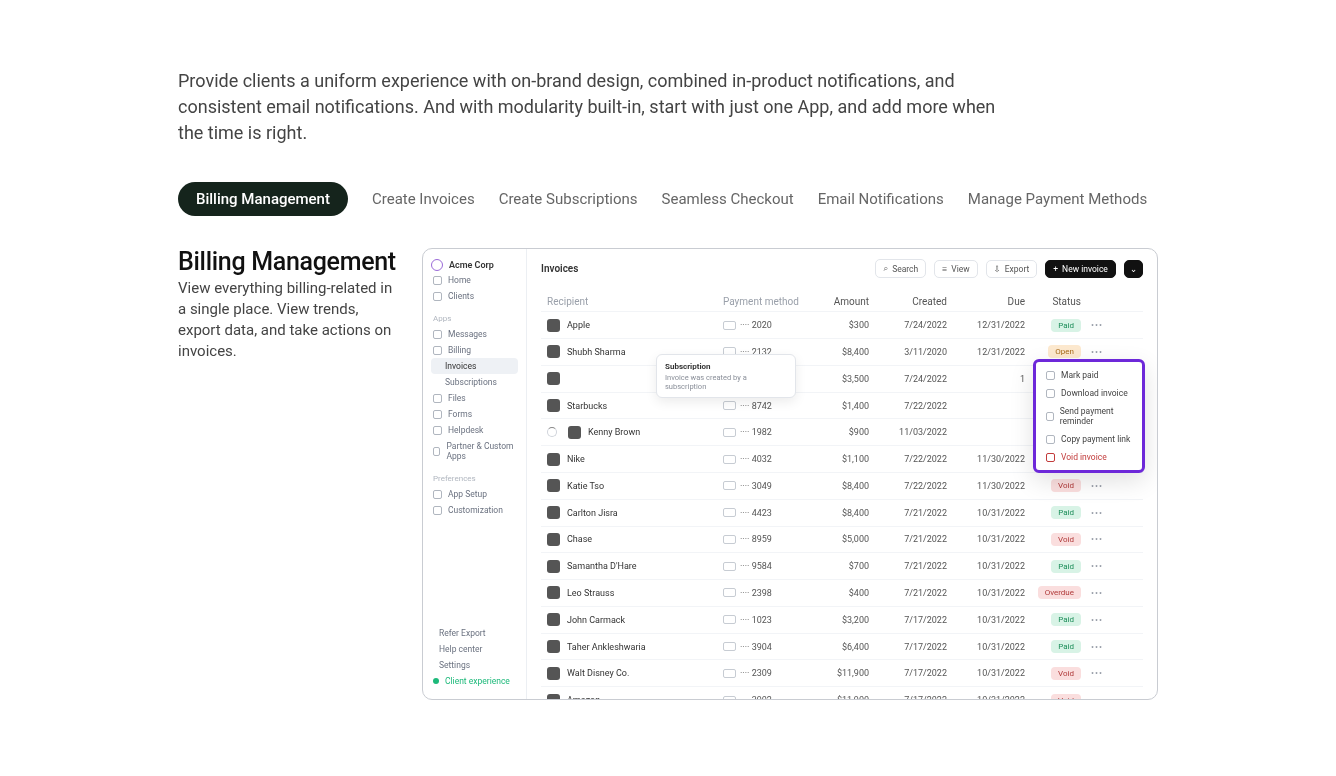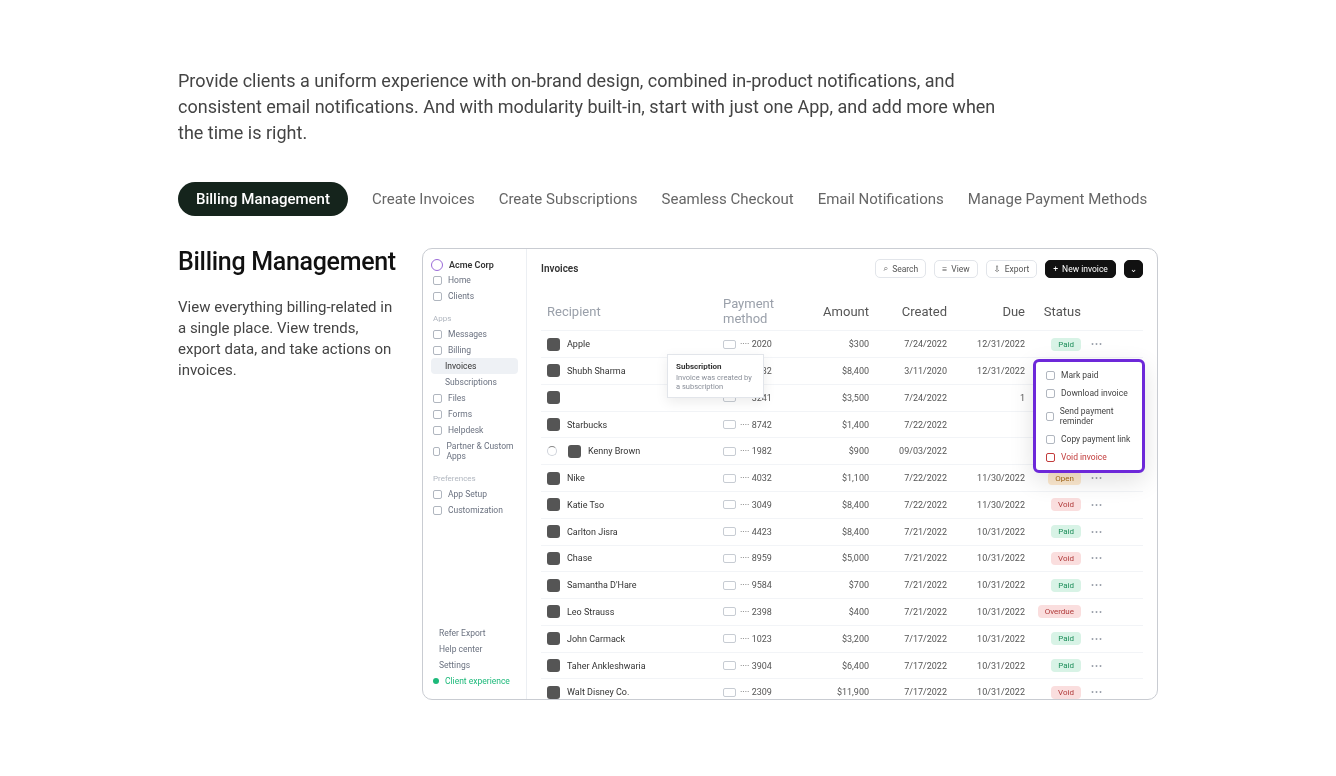--- a/index.html
+++ b/index.html
@@ -7,21 +7,21 @@
 .wrap{width:1336px;min-height:776px;margin:0 auto;padding:36px 178px 40px}
 h1{font-size:42px;font-weight:500;letter-spacing:-.5px;line-height:1.08;max-width:820px}
 h1 .comma{color:#1db97a}
 .sub{font-size:18px;color:#444;margin-top:32px;max-width:820px;line-height:1.45}
 .tabs{display:flex;gap:24px;align-items:center;margin-top:36px;flex-wrap:wrap}
 .pill{background:#15241c;color:#fff;border-radius:999px;padding:8px 18px;font-size:15px;font-weight:500}
 .tab{color:#666;font-size:15px;cursor:pointer}
 .content{display:flex;gap:26px;margin-top:32px}
 .left{width:218px;flex:0 0 218px}
 .left h2{font-size:25px;font-weight:500;letter-spacing:-.3px;line-height:1.15}
-.left p{font-size:15px;color:#444;margin-top:20px;line-height:1.4}
+.left p{font-size:15px;color:#444;margin-top:1px;line-height:1.4}
 .shot{flex:1;border:1px solid #c9ccd2;border-radius:10px;overflow:hidden;background:#fff;font-size:9px;color:#4a4f5a;position:relative}
 .app{display:flex;height:450px}
 .side{width:104px;border-right:1px solid #eceff3;padding:10px 8px;display:flex;flex-direction:column}
 .corp{display:flex;align-items:center;gap:6px;font-weight:600;color:#333;margin-bottom:1px;font-size:9px}
 .corp .dot{width:12px;height:12px;border:1.5px solid #9a6ad8;border-radius:50%}
 .snav a{display:flex;align-items:center;gap:6px;color:#6b7280;text-decoration:none;padding:3px 2px;font-size:8.5px}
 .shead{font-size:8px;color:#b0b6bf;margin-top:10px;margin-bottom:3px;padding-left:2px}
 .snav .sub1{padding-left:14px}
 .snav .sub1.sel{background:#eef1f5;border-radius:4px;color:#333}
 .snav i{width:9px;height:9px;border:1px solid #b0b6bf;border-radius:2px;display:inline-block}
@@ -29,35 +29,35 @@
 .sfoot a{display:flex;align-items:center;gap:6px;color:#6b7280;text-decoration:none;padding:3px 2px;font-size:8.5px}
 .sfoot .on{color:#1db97a}
 .sfoot .on i{background:#1db97a;border-color:#1db97a;width:6px;height:6px;border-radius:50%}
 .main{flex:1;padding:10px 14px;position:relative}
 .tbar{display:flex;align-items:center;gap:8px;margin-bottom:14px}
 .tbar h3{font-size:10px;font-weight:600;color:#333;margin-right:auto}
 .btn{border:1px solid #e2e5ea;border-radius:5px;padding:3px 7px;display:flex;align-items:center;gap:4px;font-size:8.5px;color:#555;background:#fff}
 .btn.pri{background:#111;color:#fff;border-color:#111}
 .btn.seg{padding:3px 5px}
 .thead,.trow{display:grid;grid-template-columns:170px 80px 60px 72px 72px 50px 20px;align-items:center;gap:6px}
-.thead{color:#9aa0aa;font-size:13px;padding:4px 6px}
+.thead{color:#9aa0aa;font-size:10px;padding:4px 6px}
 .thead .r{text-align:right}
 .trow{padding:6.4px 6px;border-top:1px solid #f2f4f7}
 .rec{display:flex;align-items:center;gap:7px;color:#333}
 .rec span.av{width:13px;height:13px;background:#555;border-radius:3px;display:inline-block}
 .pay{display:flex;align-items:center;gap:4px;color:#555}
 .pay .card{width:13px;height:9px;border:1px solid #c7ccd3;border-radius:2px}
 .r{text-align:right;color:#555}
 .badge{font-size:8px;padding:2px 7px;border-radius:4px;display:inline-block}
 .Paid{background:#d8f3e6;color:#1d8e5a}
 .Open{background:#fde9cf;color:#a86a18}
 .Void{background:#fadede;color:#b03a3a}
 .Overdue{background:#fadede;color:#b03a3a}
 .more{text-align:center;color:#9aa0aa;letter-spacing:1px;cursor:pointer}
-.tip{position:absolute;left:140px;top:105px;background:#fff;border:1px solid #e2e5ea;border-radius:0;padding:6px 8px;box-shadow:0 4px 12px rgba(0,0,0,.08);width:97px}
+.tip{position:absolute;left:129px;top:105px;background:#fff;border:1px solid #e2e5ea;border-radius:6px;padding:6px 8px;box-shadow:0 4px 12px rgba(0,0,0,.08);width:140px}
 .tip b{font-size:8px;color:#333}
 .tip p{font-size:7.5px;color:#8a8f99;margin-top:2px}
 .menu{position:absolute;right:12px;top:110px;background:#fff;border:3px solid #6d28d9;border-radius:6px;box-shadow:0 8px 24px rgba(0,0,0,.12);padding:4px 0;width:112px}
 .menu a{display:flex;align-items:center;gap:6px;padding:4px 10px;font-size:8.5px;color:#444;text-decoration:none}
 .menu a i{width:9px;height:9px;border:1px solid #b0b6bf;border-radius:2px}
 .menu a.red{color:#c23b3b}
 .menu a.red i{border-color:#c23b3b}
 .spin{display:inline-block;width:10px;height:10px;border:1.5px solid #d0d4db;border-top-color:#888;border-radius:50%;margin-right:4px}
 </style>
 </head>
@@ -252,21 +252,21 @@
                 <div class="rec">
                   <span class="spin"></span>
                   <span class="av"></span>
                   <span>Kenny Brown</span>
                 </div>
                 <div class="pay">
                   <span class="card"></span>
                   <span>···· 1982</span>
                 </div>
                 <div class="r">$900</div>
-                <div class="r">09/03/2022</div>
+                <div class="r">11/03/2022</div>
                 <div class="r"></div>
                 <div class="r"></div>
                 <div class="more">•••</div>
               </div>
               <div class="trow">
                 <div class="rec">
                   <span class="av"></span>
                   <span>Nike</span>
                 </div>
                 <div class="pay">

